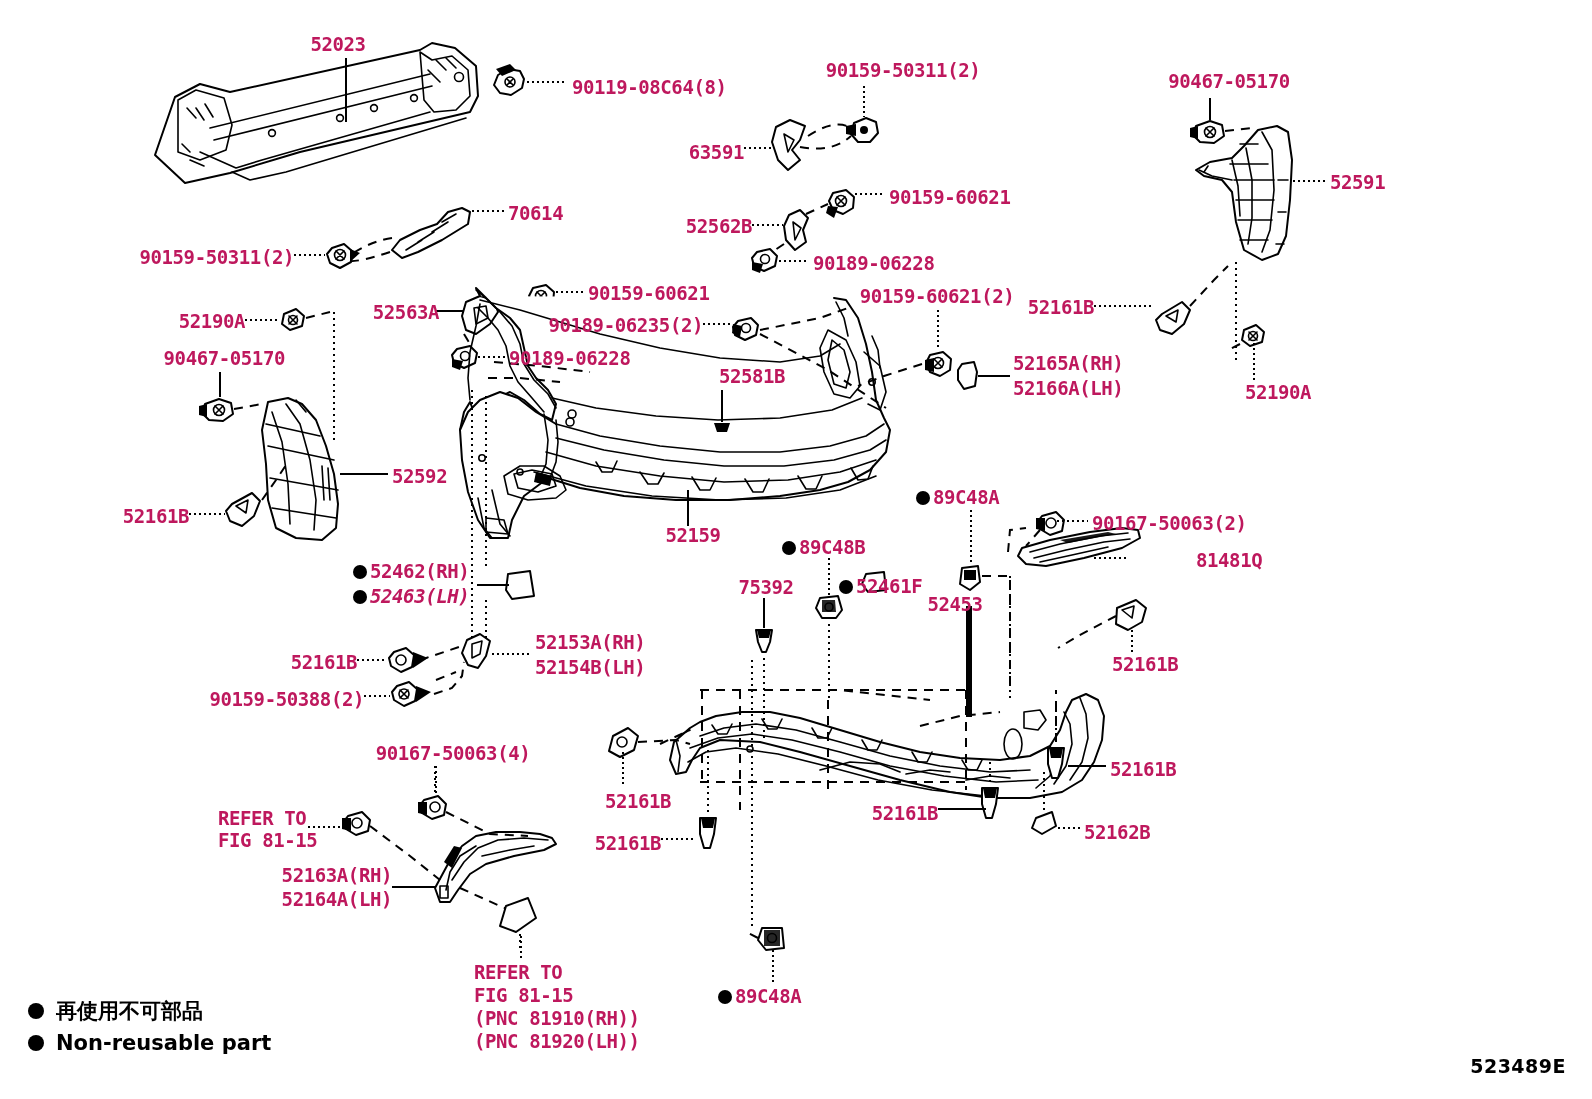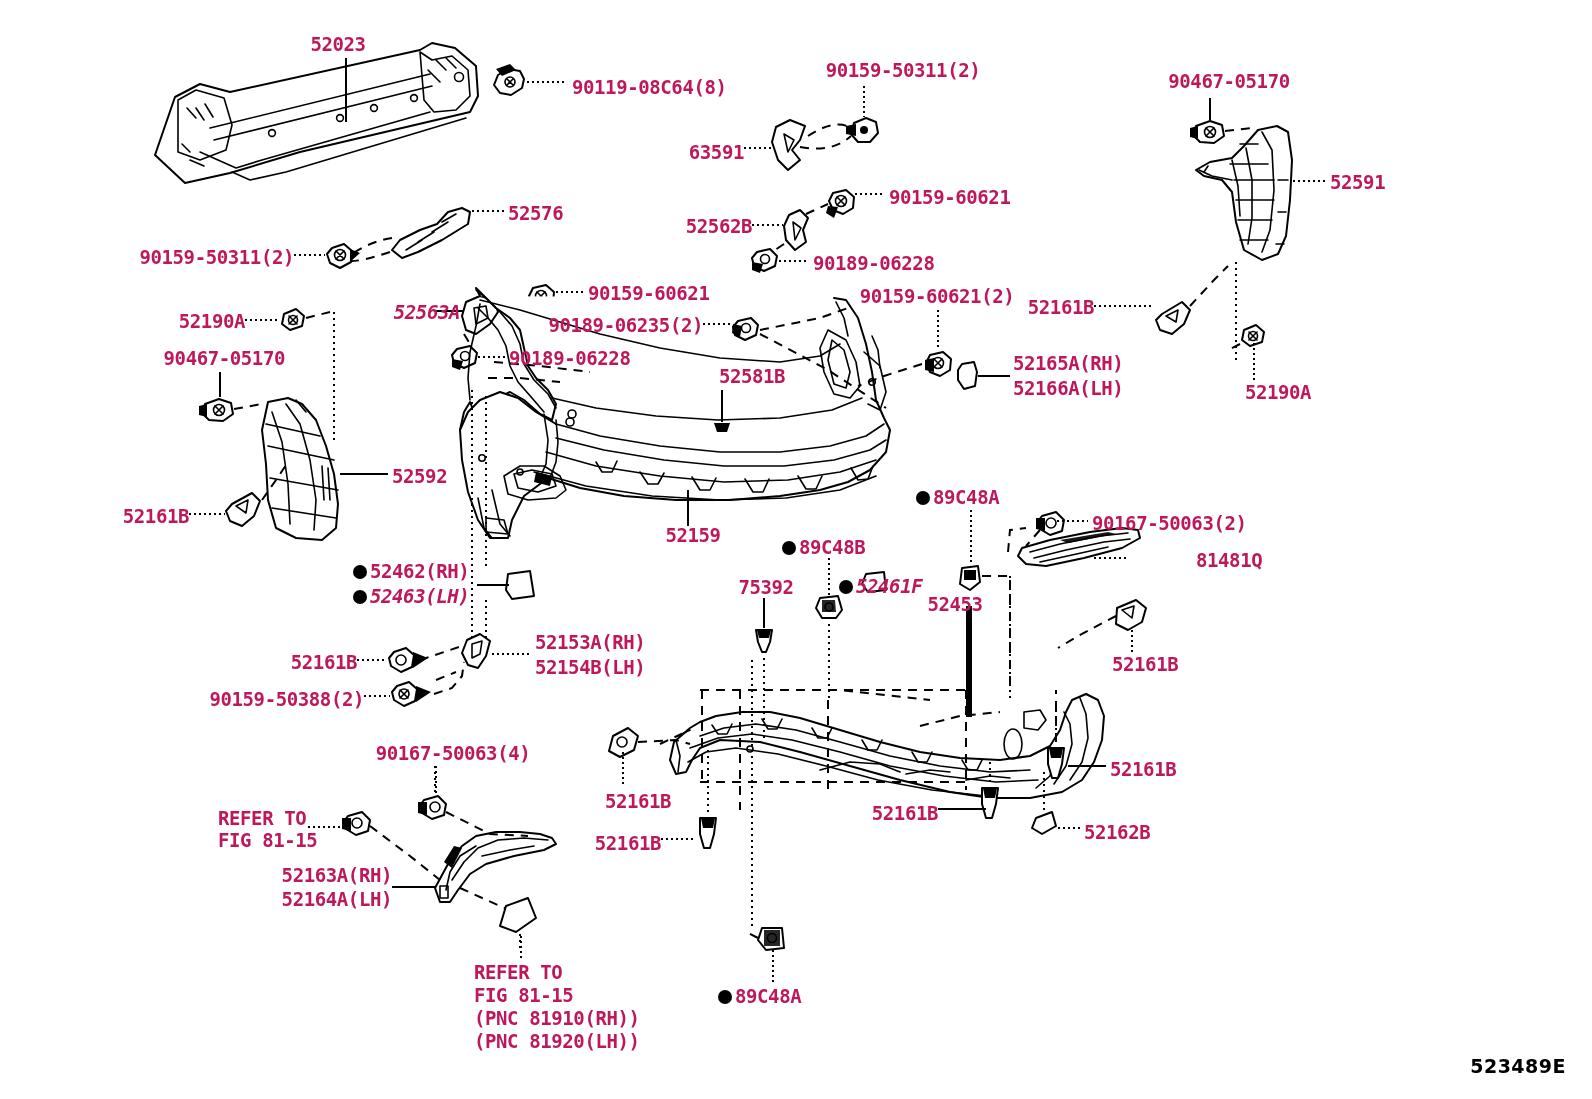--- a/index.html
+++ b/index.html
@@ -524,44 +524,44 @@
 
   <div class="lbl c" style="left:338px;top:32px;">52023</div>
   <div class="lbl" style="left:572px;top:75px;">90119-08C64(8)</div>
   <div class="lbl c" style="left:903px;top:58px;">90159-50311(2)</div>
   <div class="lbl r" style="left:744px;top:140px;">63591</div>
   <div class="lbl c" style="left:1229px;top:69px;">90467-05170</div>
   <div class="lbl" style="left:1330px;top:170px;">52591</div>
   <div class="lbl" style="left:889px;top:185px;">90159-60621</div>
   <div class="lbl r" style="left:752px;top:214px;">52562B</div>
   <div class="lbl" style="left:813px;top:251px;">90189-06228</div>
-  <div class="lbl" style="left:508px;top:201px;">52576</div>
+  <div class="lbl" style="left:508px;top:201px;">70614</div>
   <div class="lbl r" style="left:294px;top:245px;">90159-50311(2)</div>
-  <div class="lbl r" style="left:460px;top:300px;font-style:italic;">52563A</div>
+  <div class="lbl r" style="left:439px;top:300px;">52563A</div>
   <div class="lbl" style="left:588px;top:281px;">90159-60621</div>
   <div class="lbl r" style="left:1094px;top:295px;">52161B</div>
   <div class="lbl r" style="left:245px;top:309px;">52190A</div>
   <div class="lbl r" style="left:703px;top:313px;">90189-06235(2)</div>
   <div class="lbl c" style="left:937px;top:284px;">90159-60621(2)</div>
   <div class="lbl r" style="left:285px;top:346px;">90467-05170</div>
   <div class="lbl" style="left:509px;top:346px;">90189-06228</div>
   <div class="lbl c" style="left:752px;top:364px;">52581B</div>
   <div class="lbl" style="left:1013px;top:351px;">52165A(RH)</div>
   <div class="lbl" style="left:1013px;top:376px;">52166A(LH)</div>
   <div class="lbl c" style="left:1278px;top:380px;">52190A</div>
   <div class="lbl" style="left:392px;top:464px;">52592</div>
   <div class="lbl r" style="left:189px;top:504px;">52161B</div>
   <div class="lbl c" style="left:693px;top:523px;">52159</div>
   <div class="lbl" style="left:916px;top:485px;"><span class="bullet"></span><span>89C48A</span></div>
   <div class="lbl" style="left:1092px;top:511px;">90167-50063(2)</div>
   <div class="lbl" style="left:782px;top:535px;text-align:right;"><span class="bullet"></span><span>89C48B</span></div>
   <div class="lbl" style="left:1196px;top:548px;">81481Q</div>
   <div class="lbl" style="left:353px;top:559px;"><span class="bullet"></span><span>52462(RH)</span></div>
   <div class="lbl" style="left:353px;top:584px;font-style:italic;"><span class="bullet"></span><span>52463(LH)</span></div>
-  <div class="lbl" style="left:839px;top:574px;font-style:italic;"><span class="bullet"></span><span>52461F</span></div>
+  <div class="lbl" style="left:839px;top:574px;"><span class="bullet"></span><span>52461F</span></div>
   <div class="lbl c" style="left:766px;top:575px;">75392</div>
   <div class="lbl c" style="left:955px;top:592px;">52453</div>
   <div class="lbl" style="left:535px;top:630px;">52153A(RH)</div>
   <div class="lbl" style="left:535px;top:655px;">52154B(LH)</div>
   <div class="lbl r" style="left:357px;top:650px;">52161B</div>
   <div class="lbl" style="left:1112px;top:652px;">52161B</div>
   <div class="lbl r" style="left:364px;top:687px;">90159-50388(2)</div>
   <div class="lbl c" style="left:453px;top:741px;">90167-50063(4)</div>
   <div class="lbl" style="left:1110px;top:757px;">52161B</div>
   <div class="lbl c" style="left:638px;top:789px;">52161B</div>
@@ -571,16 +571,26 @@
   <div class="lbl" style="left:1084px;top:820px;">52162B</div>
   <div class="lbl r" style="left:661px;top:831px;">52161B</div>
   <div class="lbl r" style="left:392px;top:863px;">52163A(RH)</div>
   <div class="lbl r" style="left:392px;top:887px;">52164A(LH)</div>
   <div class="lbl" style="left:474px;top:960px;">REFER TO</div>
   <div class="lbl" style="left:474px;top:983px;">FIG 81-15</div>
   <div class="lbl" style="left:474px;top:1006px;text-align:right;">(PNC 81910(RH))</div>
   <div class="lbl" style="left:474px;top:1029px;">(PNC 81920(LH))</div>
   <div class="lbl" style="left:718px;top:984px;"><span class="bullet"></span><span>89C48A</span></div>
 
+  <div id="legend">
+    <div class="legrow">
+      <span class="bullet"></span>
+      <span class="legtxt">再使用不可部品</span>
+    </div>
+    <div class="legrow">
+      <span class="bullet"></span>
+      <span class="legtxt">Non-reusable part</span>
+    </div>
+  </div>
 
   <div id="figid">523489E</div>
 
 </div>
 
 </body></html>

